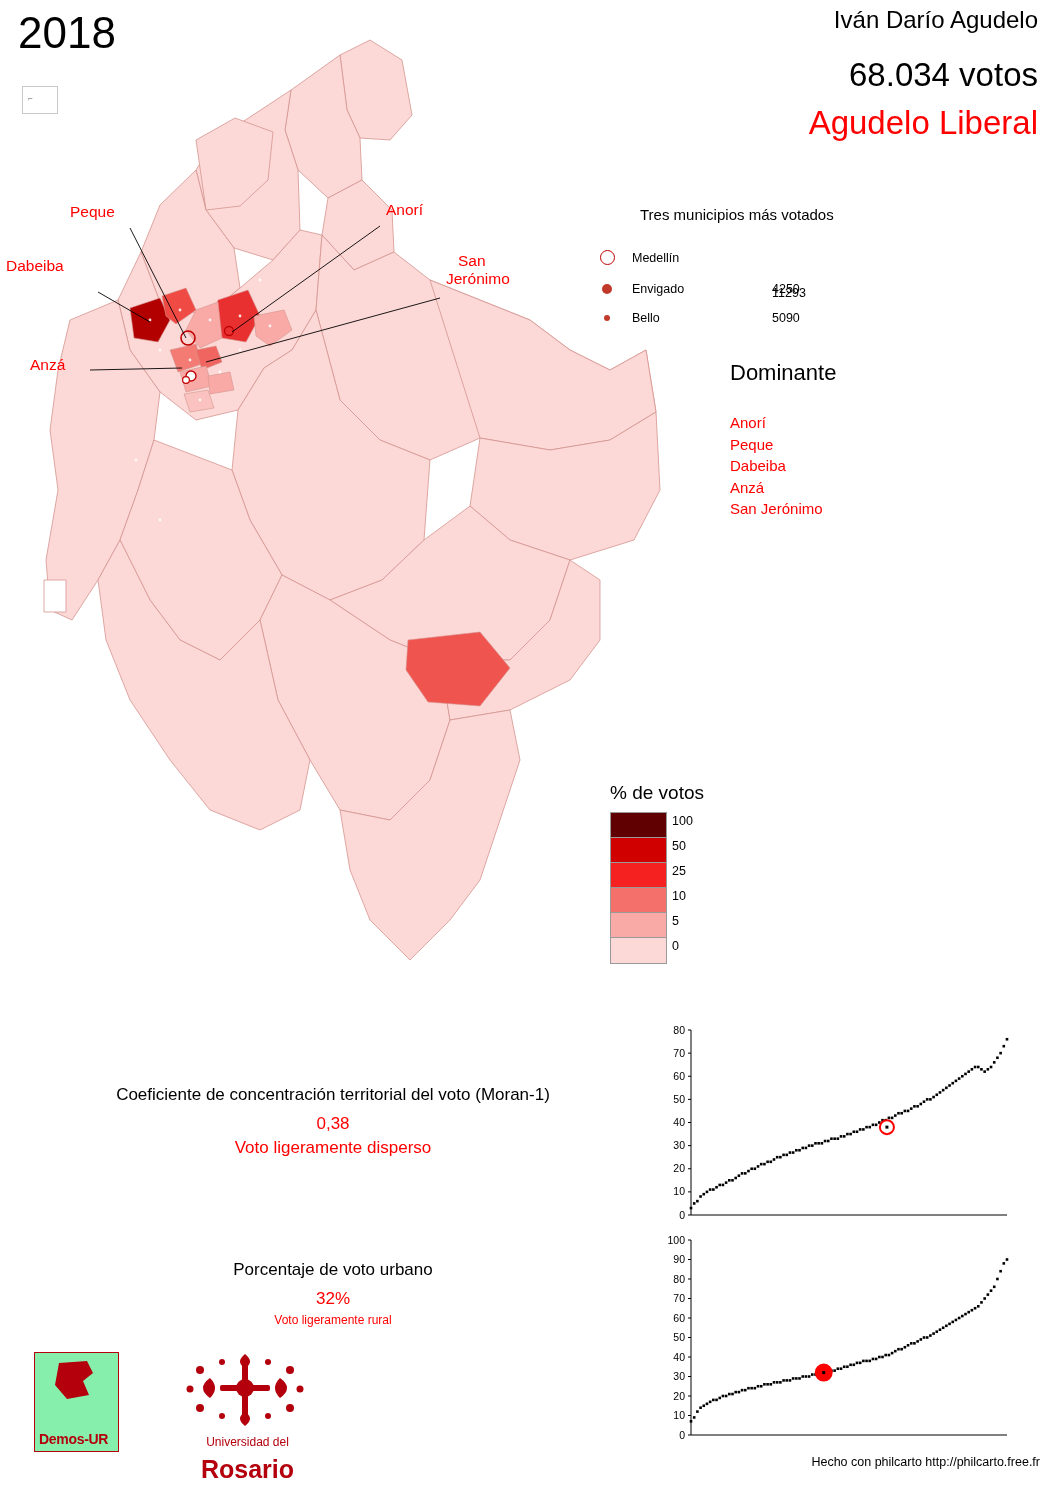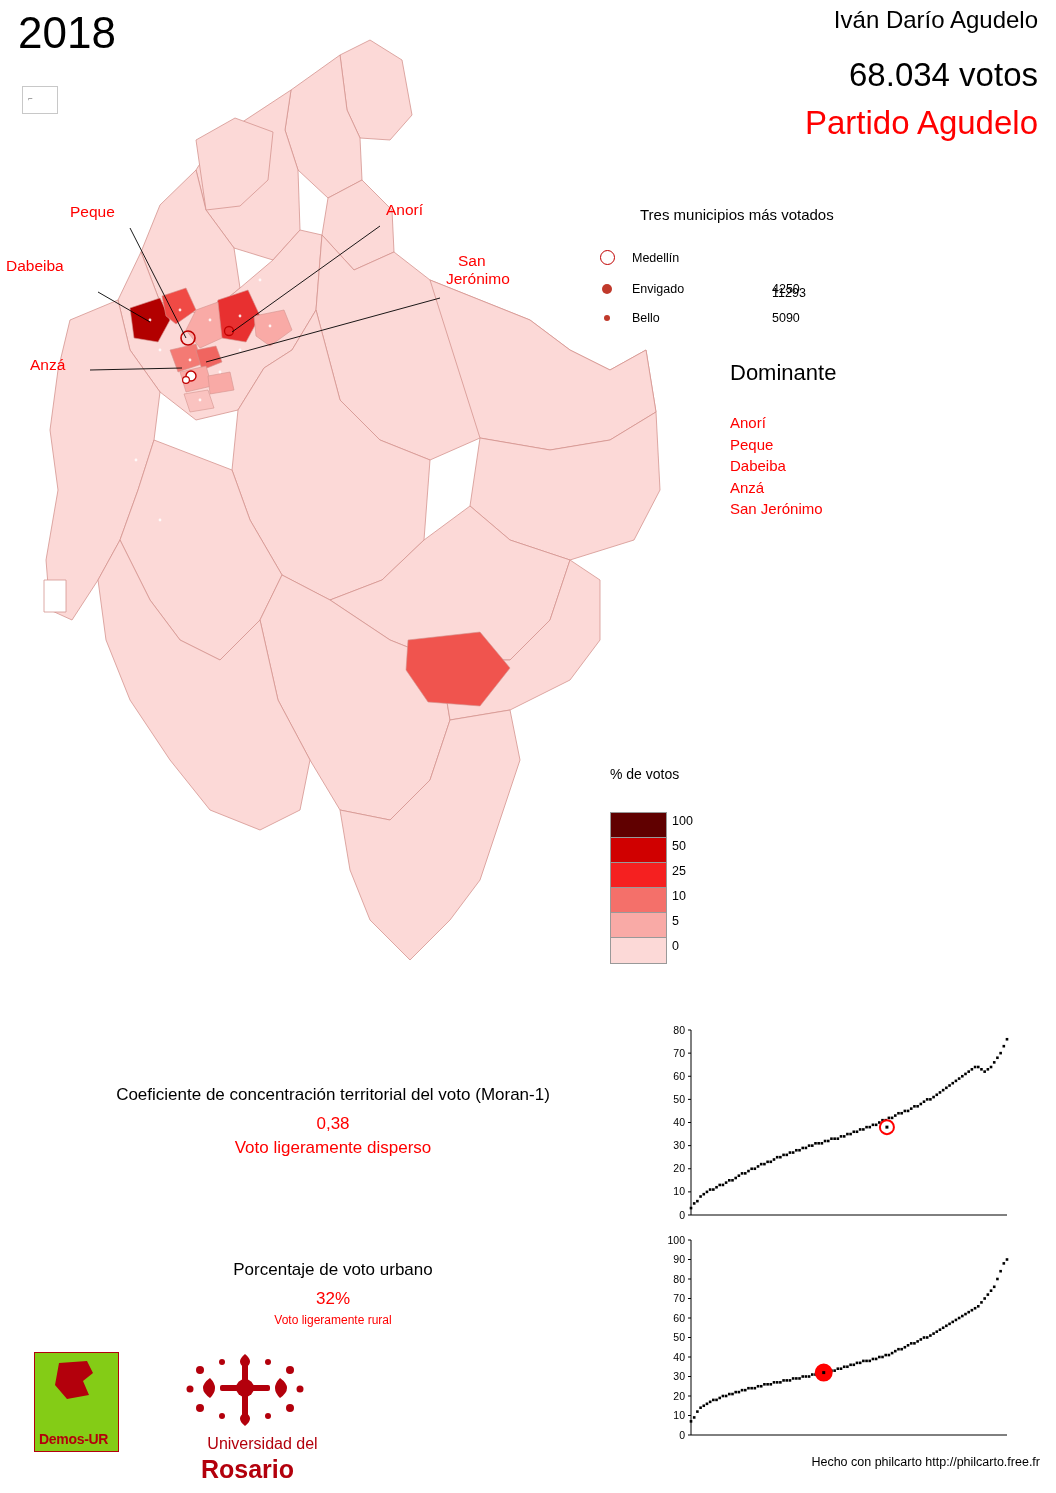--- a/index.html
+++ b/index.html
@@ -35,53 +35,53 @@
 
   .circ-o{width:13px;height:13px;border:1.6px solid #c00000;border-radius:50%;background:#fff;}
   .circ-m{width:10px;height:10px;border-radius:50%;background:#c0392b;}
   .circ-s{width:6px;height:6px;border-radius:50%;background:#c0392b;}
 
   
   #dom-title{left:730px;top:360px;font-size:22px;}
   #dom-list{left:730px;top:412px;font-size:15px;color:#ff0000;line-height:21.5px;}
 
   
-  #leg-title{left:610px;top:766px;font-size:14px;}
+  #leg-title{left:610px;top:782px;font-size:19px;}
   #leg-box{left:610px;top:812px;}
   .leg-sw{width:55px;height:25px;border:0.5px solid #999;}
   .leg-lab{position:absolute;left:62px;font-size:12.5px;}
 
   
   #moran-label{left:63px;top:1085px;width:540px;text-align:center;font-size:17px;}
   #moran-val{left:63px;top:1114px;width:540px;text-align:center;font-size:17px;color:#ff0000;}
   #moran-desc{left:63px;top:1138px;width:540px;text-align:center;font-size:17px;color:#ff0000;}
 
   #urb-label{left:63px;top:1260px;width:540px;text-align:center;font-size:17px;}
   #urb-val{left:63px;top:1289px;width:540px;text-align:center;font-size:17px;color:#ff0000;}
   #urb-desc{left:63px;top:1313px;width:540px;text-align:center;font-size:12px;color:#ff0000;}
 
   
   #chart1{left:655px;top:1022px;}
   #chart2{left:655px;top:1232px;}
   .axlab{font-size:10.5px;fill:#000;font-family:"Liberation Sans",sans-serif;}
 
   
-  #logo-demos{left:34px;top:1352px;width:83px;height:98px;border:1.6px solid #b3000c;background:#84cc16;}
+  #logo-demos{left:34px;top:1352px;width:83px;height:98px;border:1.6px solid #b3000c;background:#86efac;}
   #demos-text{position:absolute;left:4px;bottom:4px;font-size:14px;font-weight:bold;color:#b3000c;letter-spacing:-0.3px;}
-  #logo-ros-uni{left:155px;top:1435px;width:215px;text-align:center;font-size:16px;color:#b3000c;}
+  #logo-ros-uni{left:140px;top:1435px;width:215px;text-align:center;font-size:12px;color:#b3000c;}
   #logo-ros-name{left:140px;top:1455px;width:215px;text-align:center;font-size:25px;font-weight:bold;color:#b3000c;}
   #credit{right:16px;top:1455px;font-size:12.5px;text-align:right;}
 </style>
 </head>
 <body>
 
 <div class="abs" id="year">2018</div>
 <div class="abs" id="cand-name">Iván Darío Agudelo</div>
 <div class="abs" id="cand-votes">68.034 votos</div>
-<div class="abs" id="cand-party">Partido Agudelo</div>
+<div class="abs" id="cand-party">Agudelo Liberal</div>
 
 <div class="abs" id="mini-box">
     <span>⌐</span>
   </div>
 
 <div class="abs" id="map-wrap">
 <svg width="680" height="960" viewBox="0 0 680 960" xmlns="http://www.w3.org/2000/svg">
   <g stroke="#d4948f" stroke-width="0.8" fill="#fcd9d7">
 
     <path d="M330 35 L360 20 L392 40 L402 95 L380 120 L350 118 L337 90 Z"></path>

